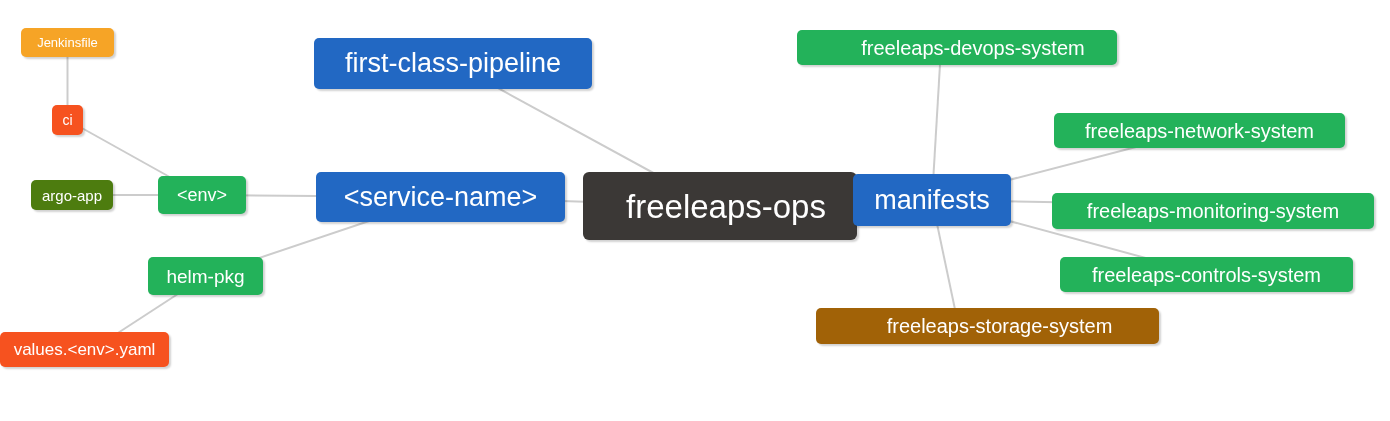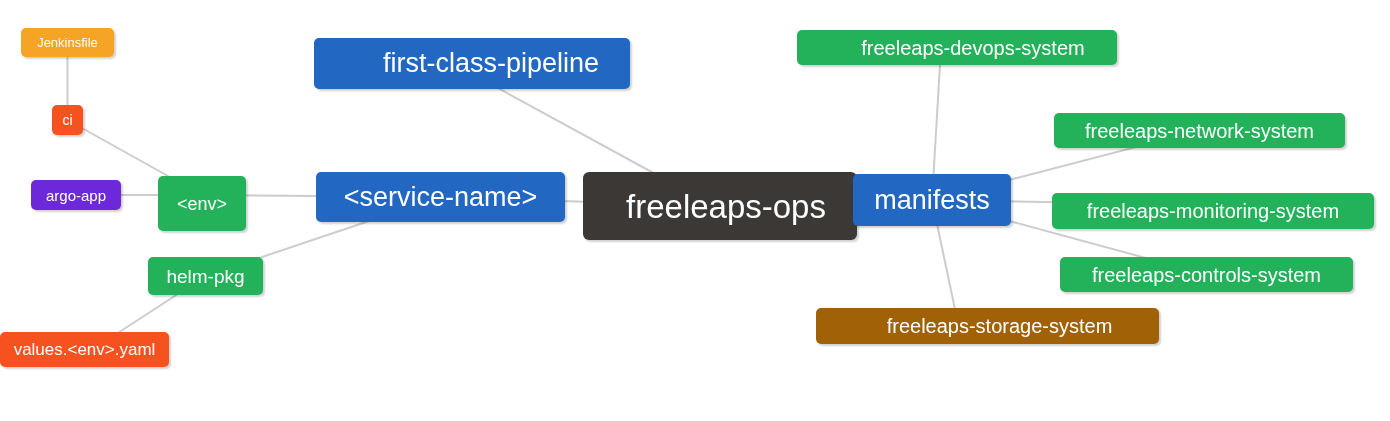--- a/index.html
+++ b/index.html
@@ -57,25 +57,25 @@
       <line x1="932" y1="200" x2="1199.5" y2="130.5" stroke="#cccccc" stroke-width="2"></line>
       <line x1="932" y1="200" x2="1213" y2="205" stroke="#cccccc" stroke-width="2"></line>
       <line x1="932" y1="200" x2="1206.5" y2="274.5" stroke="#cccccc" stroke-width="2"></line>
       <line x1="932" y1="200" x2="958.5" y2="326" stroke="#cccccc" stroke-width="2"></line>
     </svg>
 
   <div class="node" style="left: 21px; top: 28px; width: 93px; height: 29px; font-size: 13px; background: rgb(246, 164, 38);">Jenkinsfile</div>
 
   <div class="node" style="left: 52px; top: 105px; width: 31px; height: 30px; font-size: 14px; background: rgb(246, 82, 31);">ci</div>
 
-  <div class="node" style="left: 31px; top: 180px; width: 90px; height: 30px; font-size: 15px; background: #6d28d9;">argo-app</div>
+  <div class="node" style="left: 31px; top: 180px; width: 82px; height: 30px; font-size: 15px; background: #4d7c0f;">argo-app</div>
 
-  <div class="node" style="left: 158px; top: 176px; width: 88px; height: 55px; font-size: 18px; background: rgb(35, 178, 90);">&lt;env&gt;</div>
+  <div class="node" style="left: 158px; top: 176px; width: 88px; height: 38px; font-size: 18px; background: rgb(35, 178, 90);">&lt;env&gt;</div>
 
-  <div class="node" style="left: 314px; top: 38px; width: 278px; height: 51px; font-size: 27px; background: rgb(34, 104, 195); padding-left: 38px;">first-class-pipeline</div>
+  <div class="node" style="left: 314px; top: 38px; width: 278px; height: 51px; font-size: 27px; background: rgb(34, 104, 195);">first-class-pipeline</div>
 
   <div class="node" style="left: 316px; top: 172px; width: 249px; height: 50px; font-size: 27px; background: rgb(34, 104, 195); text-align: center;">&lt;service-name&gt;</div>
 
   <div class="node" style="left: 148px; top: 257px; width: 115px; height: 38px; font-size: 19px; background: rgb(35, 178, 90);">helm-pkg</div>
 
   <div class="node" style="left: 0; top: 332px; width: 169px; height: 35px; font-size: 17px; background: rgb(246, 82, 31);">values.&lt;env&gt;.yaml</div>
 
   <div class="node root" style="left: 583px; top: 172px; width: 262px; height: 68px; font-size: 33px; background: rgb(59, 56, 54);">freeleaps-ops</div>
 
   <div class="node" style="left: 853px; top: 174px; width: 158px; height: 52px; font-size: 27px; background: rgb(34, 104, 195);">manifests</div>

